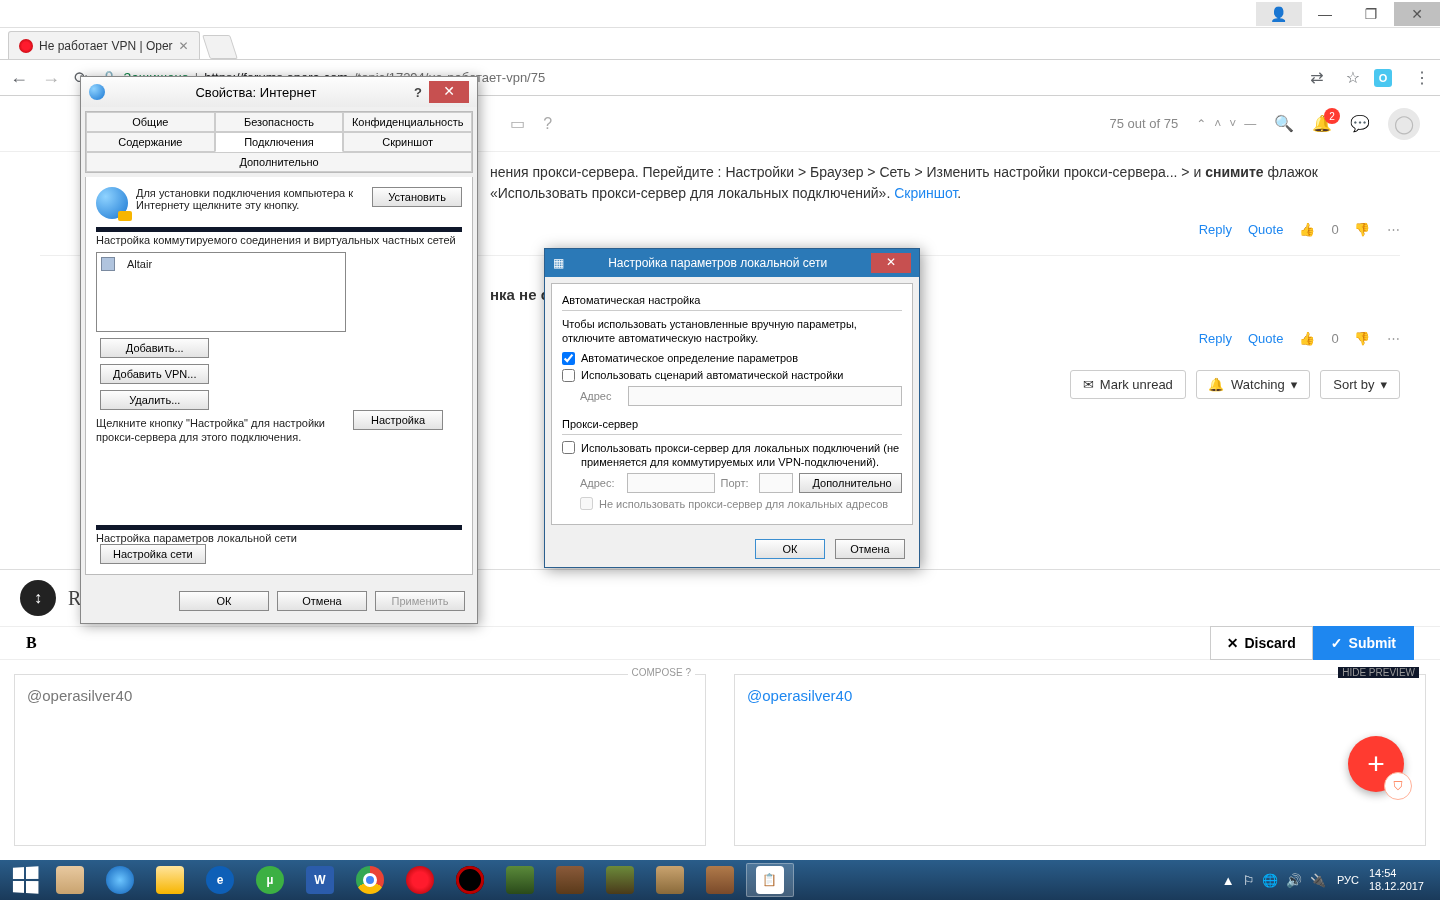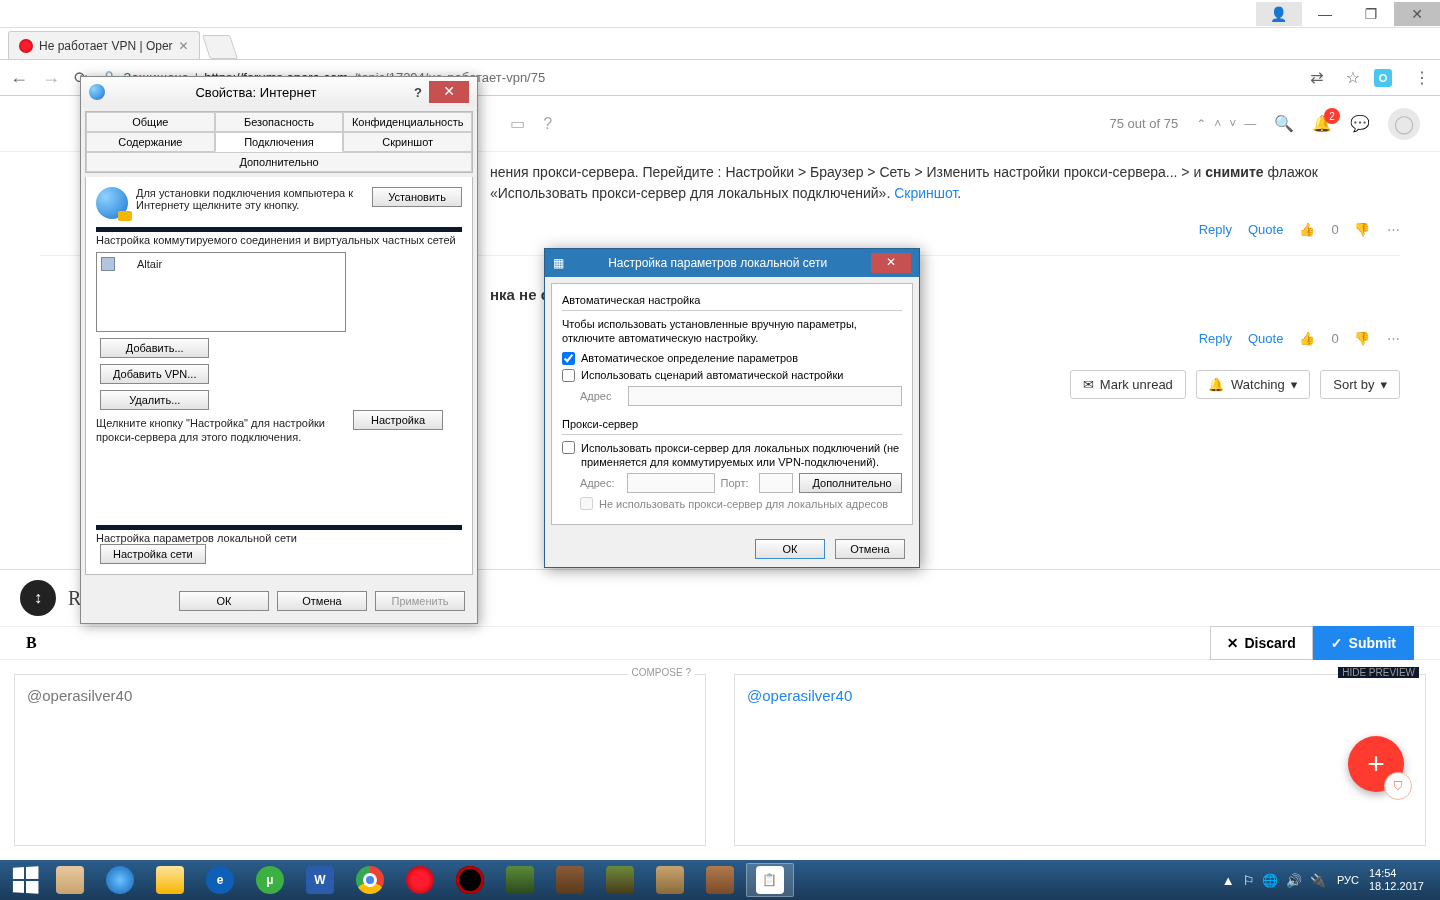--- a/index.html
+++ b/index.html
@@ -75,21 +75,21 @@
 .dlg1-tabs{display:flex;flex-wrap:wrap;background:#84cc16;border:1px solid #bbb;margin:4px}
 .d1tab{flex:1;min-width:33%;text-align:center;font-size:11px;padding:3px 4px;border:1px solid #ccc;background:#f5f5f5}
 .d1tab.sel{background:#fff;border-bottom:1px solid #fff;position:relative;z-index:2}
 .dlg1-body{background:#fff;border:1px solid #bbb;border-top:none;margin:0 4px 4px;padding:10px;font-size:11px;color:#222}
 .d1row{display:flex;gap:8px;align-items:flex-start;margin-bottom:8px}
 .d1icon{width:32px;height:32px;background:radial-gradient(circle at 30% 30%,#8fd3ff,#1976d2);border-radius:50%;position:relative;flex:none}
 .d1icon::after{content:"";position:absolute;right:-4px;bottom:-2px;width:14px;height:10px;background:#f7b500;border-radius:2px}
 .winbtn{background:linear-gradient(#fdfdfd,#e3e3e3);border:1px solid #888;padding:3px 12px;font-size:11px;min-width:90px}
 .d1group{border-top:5px solid #0f172a;margin-top:4px;padding-top:2px}
 .d1list{border:1px solid #888;height:80px;background:#fff;padding:4px;margin:6px 0;width:250px;display:inline-block;vertical-align:top}
-.d1list-item{display:flex;gap:22px;align-items:center}
+.d1list-item{display:flex;gap:12px;align-items:center}
 .d1list-icon{width:14px;height:14px;background:#b0c4de;border:1px solid #7a8aa0}
 .d1side{display:inline-flex;flex-direction:column;gap:6px;margin-left:4px;vertical-align:top}
 .d1para{margin:6px 0;line-height:1.3;width:250px;display:inline-block;vertical-align:top}
 .dlg1-foot{height:44px;background:#f0f0f0;display:flex;align-items:center;justify-content:flex-end;gap:8px;padding:0 12px}
 .dlg1-foot .winbtn.dis{color:#999}
 
 .dlg2{position:absolute;left:544px;top:248px;width:376px;background:#f0f0f0;border:1px solid #2b5f8e;box-shadow:2px 2px 14px rgba(0,0,0,.4);z-index:60}
 .dlg2-title{height:28px;background:#2b79b7;color:#fff;display:flex;align-items:center;padding:0 8px;font-size:12px}
 .dlg2-title .t{flex:1;text-align:center}
 .dlg2-title .x{width:40px;height:20px;background:#c75050;color:#fff;text-align:center;line-height:18px}

